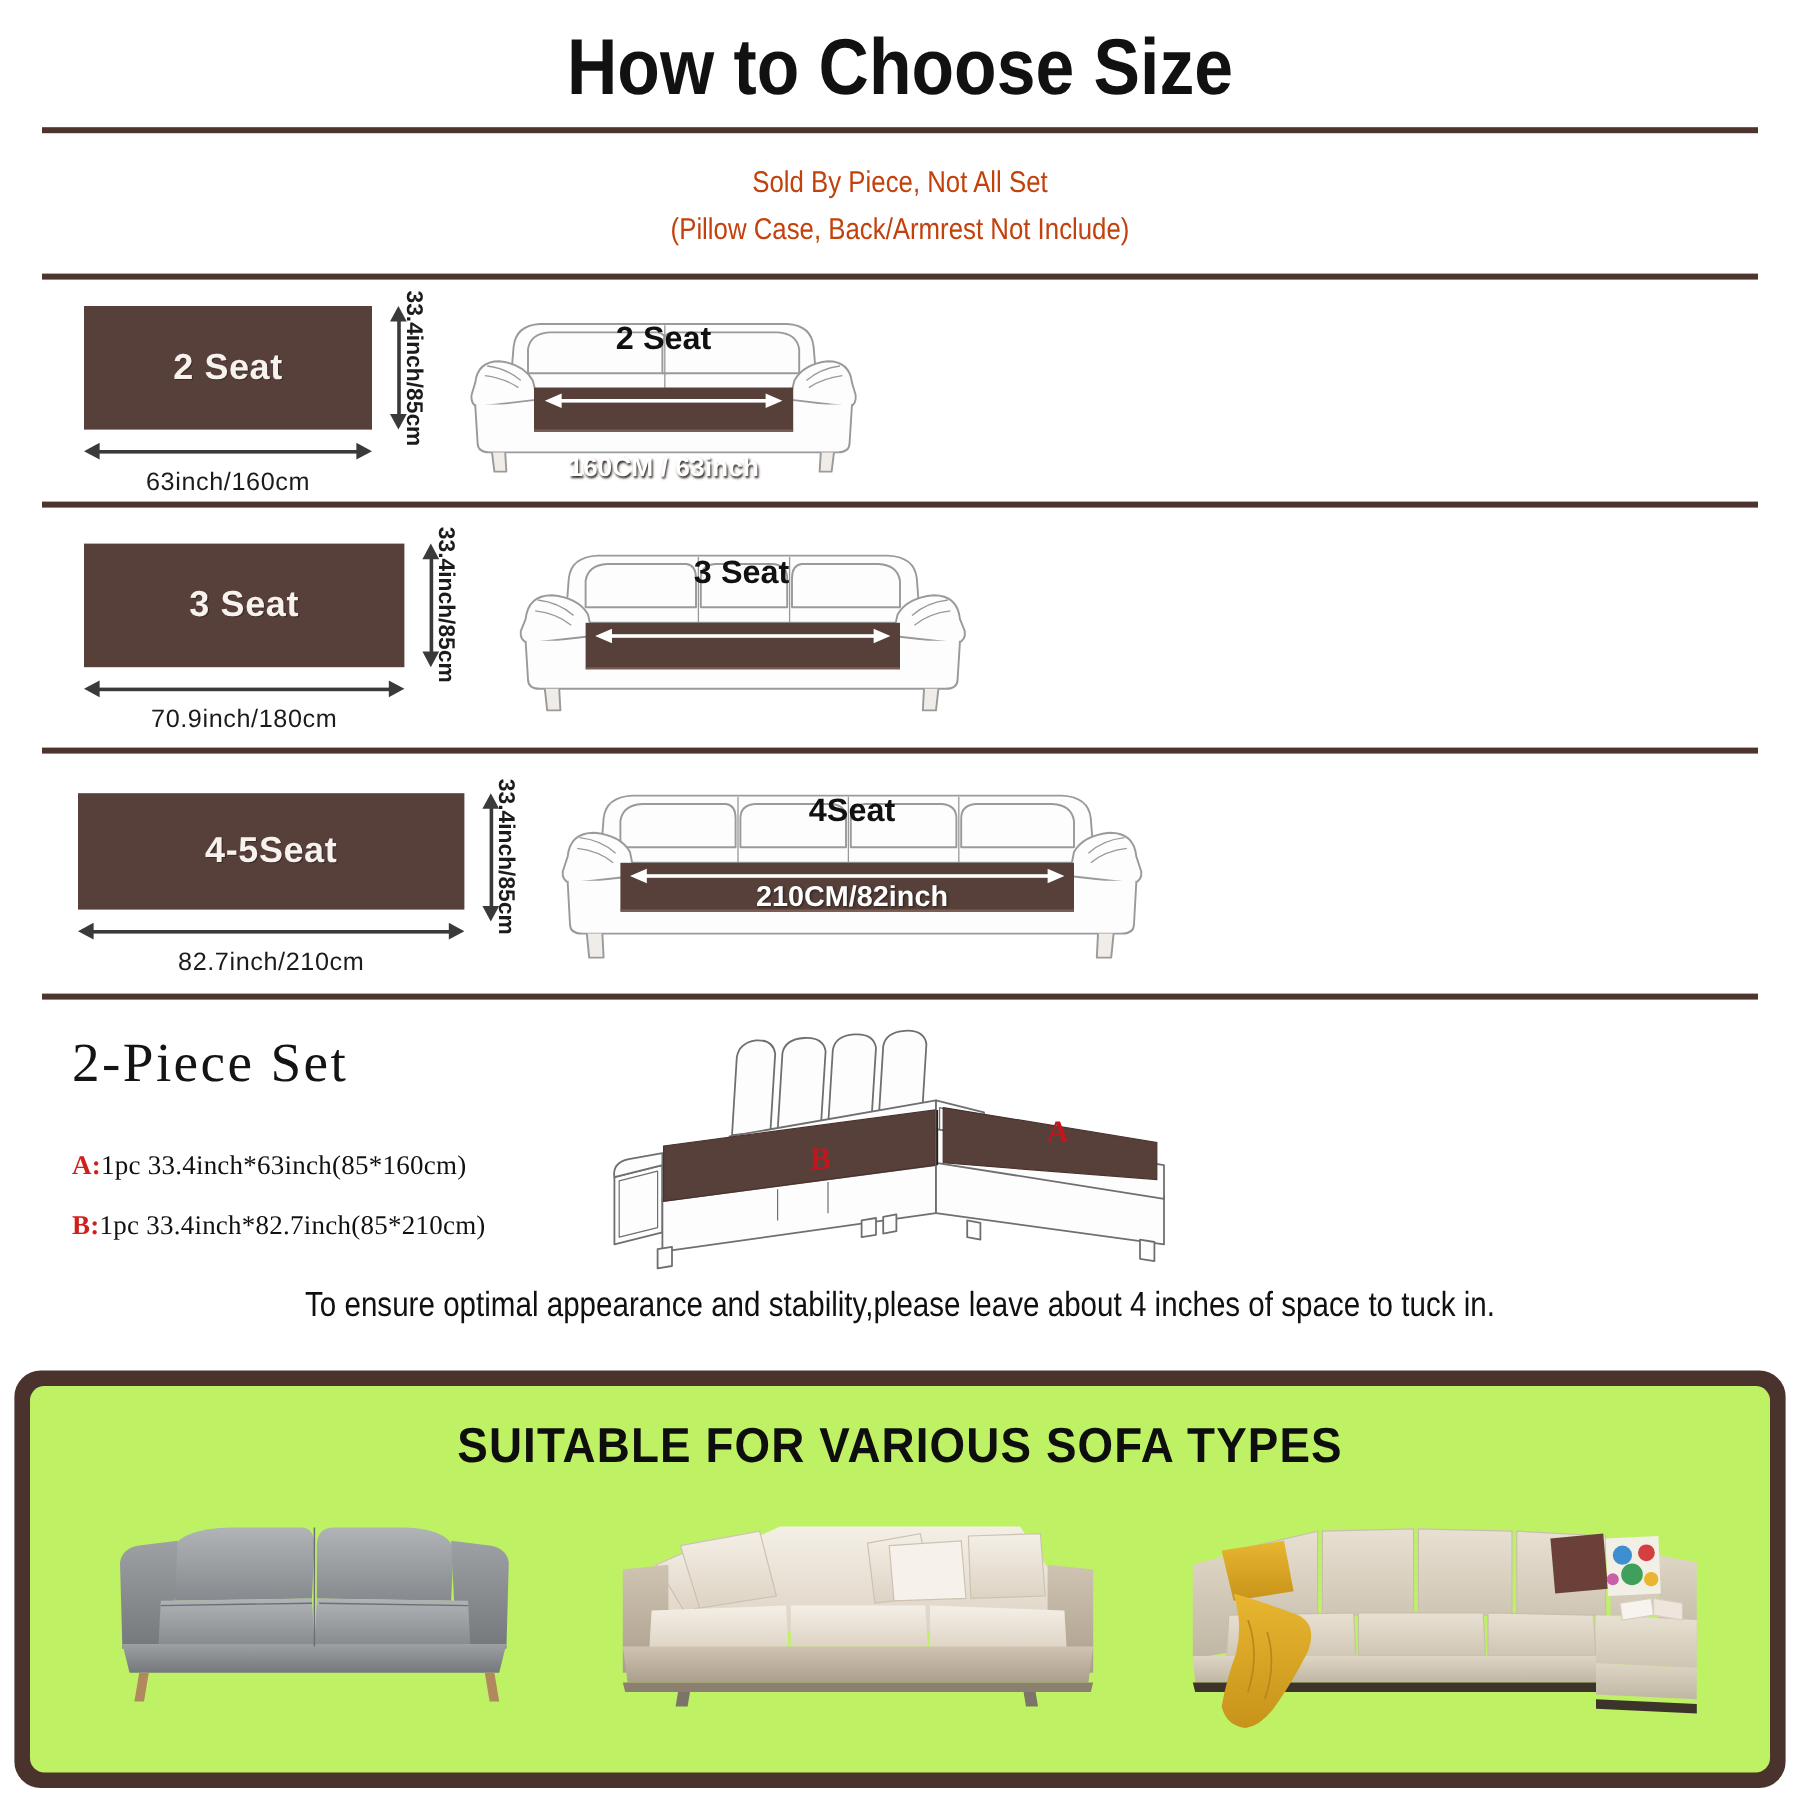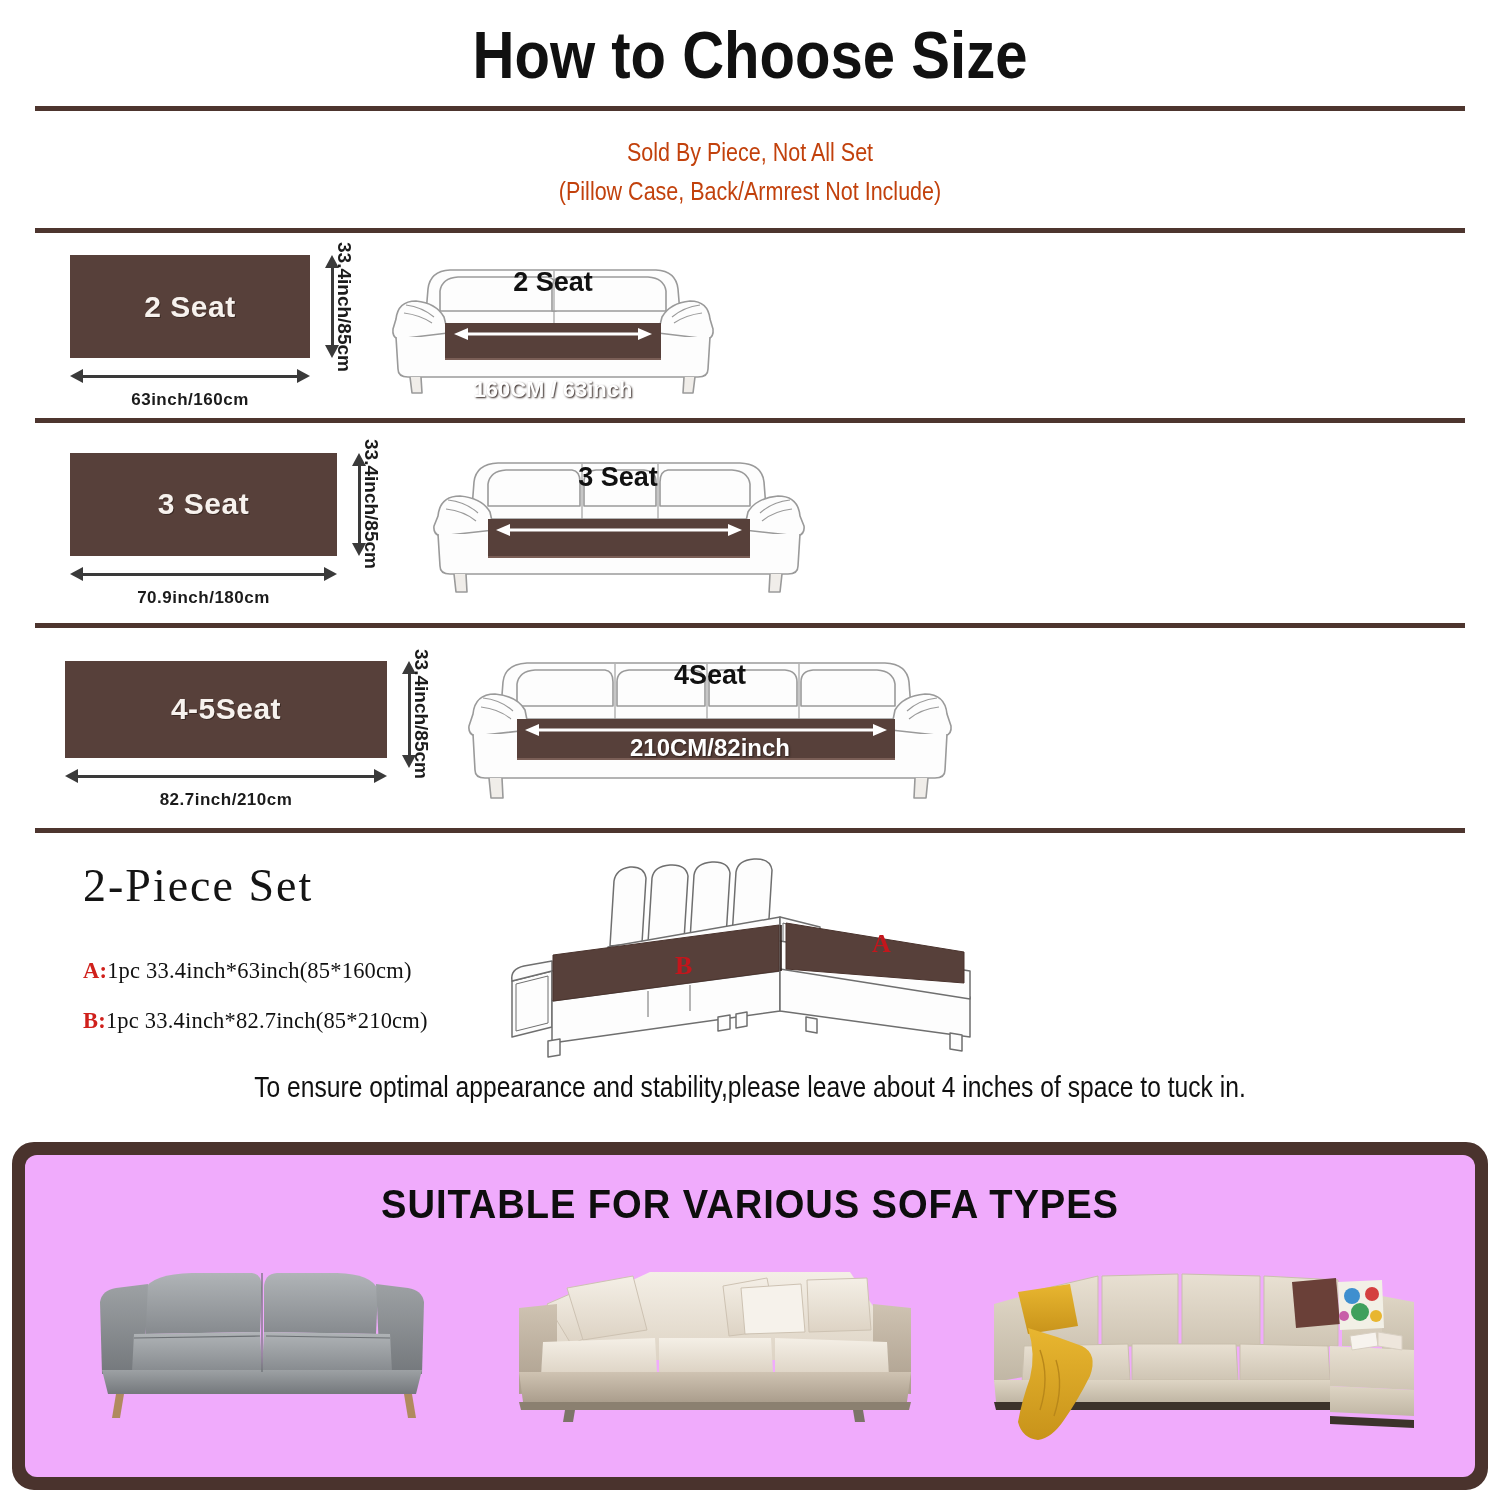--- a/index.html
+++ b/index.html
@@ -90,22 +90,22 @@
     width: 0; height: 0;
     border-top: 7px solid transparent;
     border-bottom: 7px solid transparent;
   }
   .warrow .ah.l { left: 0;  border-right: 13px solid #3a3a3a; }
   .warrow .ah.r { right: 0; border-left: 13px solid #3a3a3a; }
   .wcap {
     position: absolute;
     top: 24px; left: 0; right: 0;
     text-align: center;
-    font-size: 17px;
-    font-weight: bold;
+    font-size: 21px;
+    font-weight: normal;
     color: #1b1b1b;
     letter-spacing: 0.5px;
   }
 
   
   .harrow {
     position: absolute;
     width: 30px;
   }
   .harrow .line {
@@ -155,21 +155,21 @@
     text-shadow: 1px 1px 2px #2b1e1a;
   }
 
   
   .twopiece {
     position: relative;
     display: flex;
     align-items: center;
     padding-top: 18px;
   }
-  .tp-left { width: 470px; padding-left: 83px; }
+  .tp-left { width: 470px; padding-left: 60px; }
   .tp-title {
     font-family: "Liberation Serif", serif;
     font-size: 46px;
     letter-spacing: 2px;
     color: #141414;
     margin-bottom: 46px;
   }
   .tp-line {
     font-family: "Liberation Serif", serif;
     font-size: 22.5px;
@@ -207,21 +207,21 @@
     width: 1476px;
     height: 348px;
     border: 13px solid #4a332d;
     border-radius: 22px;
     background: #4a332d;
     padding: 0;
   }
   .banner-inner {
     width: 100%;
     height: 100%;
-    background: #f0abfc;
+    background: #bef264;
     border-radius: 12px;
     position: relative;
     overflow: hidden;
   }
   .banner-title {
     text-align: center;
     font-weight: bold;
     font-size: 41px;
     letter-spacing: 1px;
     color: #0e0e0e;

